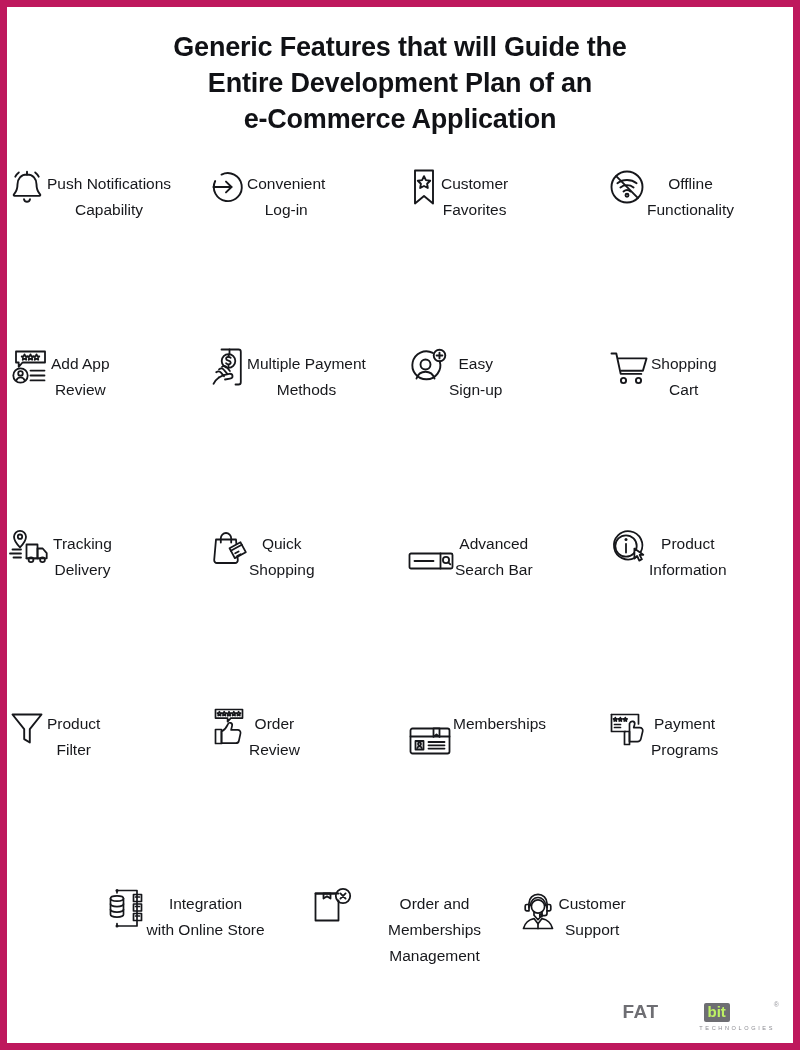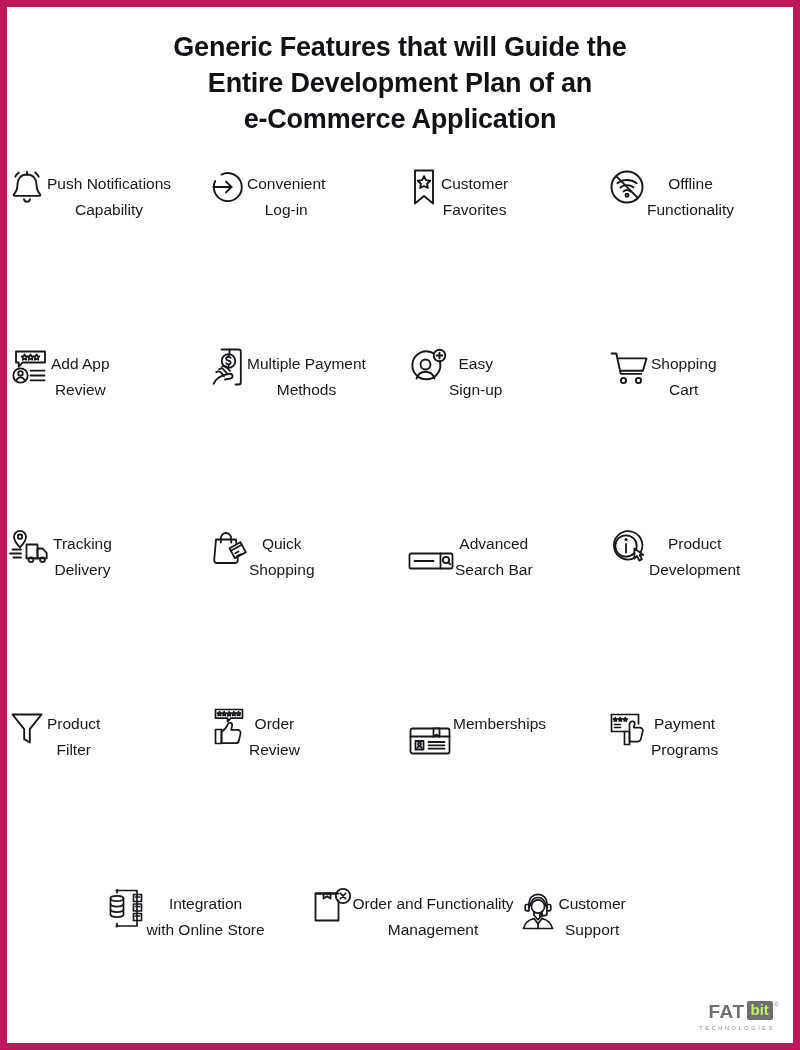--- a/index.html
+++ b/index.html
@@ -92,21 +92,22 @@
   .logo {
     position: absolute;
     right: 14px;
     bottom: 12px;
     display: flex;
     flex-direction: column;
     align-items: flex-end;
   }
   .logo-main {
     display: flex;
-    align-items: flex-start;
+    align-items: center;
+    gap: 43px;
   }
   .logo-fat {
     font-size: 19px;
     font-weight: bold;
     letter-spacing: 0.5px;
     color: #6e6e73;
     font-family: "Liberation Sans", sans-serif;
   }
   .logo-bit {
     background: #6e6e73;
@@ -342,21 +343,21 @@
           <svg width="42" height="42" viewBox="0 0 42 42" fill="none" stroke="#16171b" stroke-width="1.8" stroke-linecap="round" stroke-linejoin="round">
             <path d="M28 31.8A14.2 14.2 0 1 1 33.7 26"></path>
             <circle cx="19" cy="20" r="10.7"></circle>
             <circle cx="19" cy="13.6" r="1.5" fill="#16171b" stroke="none"></circle>
             <path d="M19 17.8v8.8"></path>
             <path d="M27.4 22.6v10l2.7-2.6 2.2 4.6 2.6-1.3-2.2-4.5h3.6z" fill="#ffffff"></path>
           </svg>
         </div>
         <div class="label">
           <span>Product</span>
-          <span class="l2">Development</span>
+          <span class="l2">Information</span>
         </div>
       </div>
     </div>
 
     <div class="row">
 
       <div class="cell">
         <div class="icon-wrap">
           <svg width="40" height="40" viewBox="0 0 40 40" fill="none" stroke="#16171b" stroke-width="1.9" stroke-linecap="round" stroke-linejoin="round">
             <path d="M5.5 7.5h29L22.8 22.2v13.3l-5.6-3.4V22.2z"></path>
@@ -453,21 +454,21 @@
         <div class="icon-wrap">
           <svg width="42" height="42" viewBox="0 0 42 42" fill="none" stroke="#16171b" stroke-width="1.8" stroke-linecap="round" stroke-linejoin="round">
             <path d="M27.5 14.5v20h-23v-27h20"></path>
             <path d="M4.5 7.5h23"></path>
             <path d="M12.5 7.5h7v5l-3.5-2.2-3.5 2.2z"></path>
             <circle cx="32" cy="10" r="7.2"></circle>
             <path d="M29.4 7.4l5.2 5.2M34.6 7.4l-5.2 5.2"></path>
           </svg>
         </div>
         <div class="label">
-          <span>Order and Functionality</span>
+          <span>Order and Memberships</span>
           <span class="l2">Management</span>
         </div>
       </div>
 
       <div class="cell">
         <div class="icon-wrap nudge-up">
           <svg width="42" height="44" viewBox="0 0 42 44" fill="none" stroke="#16171b" stroke-width="1.7" stroke-linecap="round" stroke-linejoin="round">
             <path d="M12 18.5v-4.2a9 9 0 0 1 18 0v4.2"></path>
             <path d="M13.5 16.5c0-4.7 3.4-8 7.5-8s7.5 3.3 7.5 8"></path>
             <circle cx="21" cy="17.5" r="6.6"></circle>

